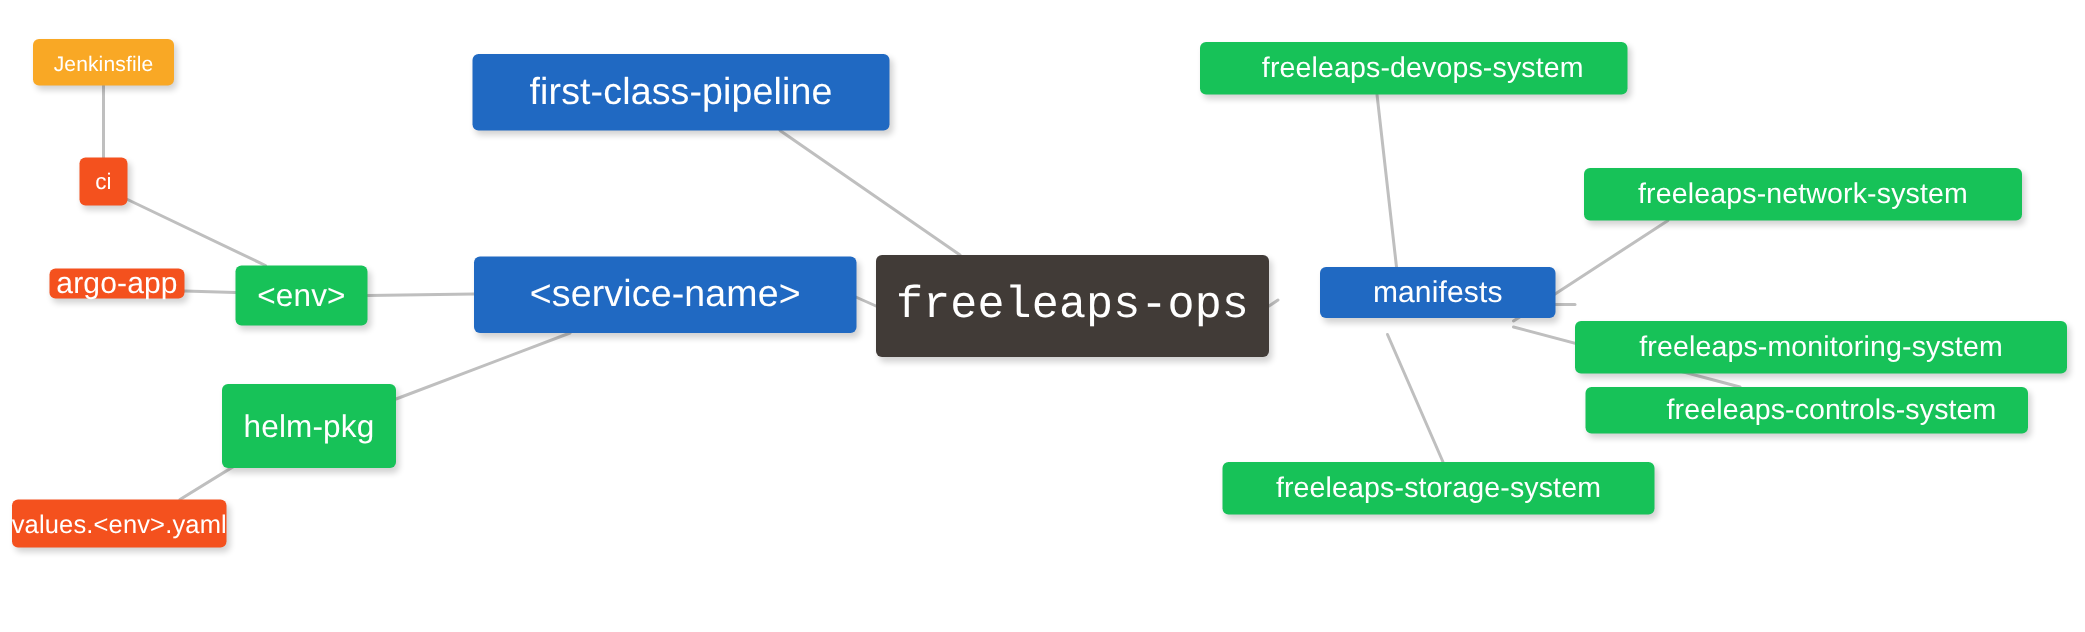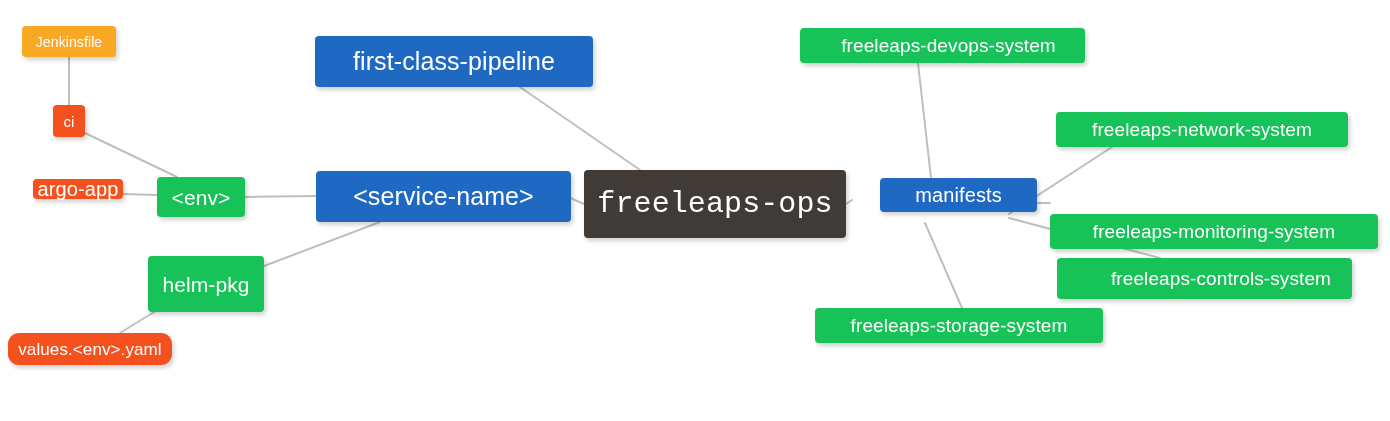--- a/index.html
+++ b/index.html
@@ -86,32 +86,32 @@
       </div>
       <div class="node node-orange" style="left: 22px; top: 26px; width: 94px; height: 31px; font-size: 14px;">
         <span>Jenkinsfile</span>
       </div>
       <div class="node node-red" style="left: 53px; top: 105px; width: 32px; height: 32px; font-size: 15px;">
         <span>ci</span>
       </div>
       <div class="node node-red" style="left: 33px; top: 179px; width: 90px; height: 20px; font-size: 20px;">
         <span>argo-app</span>
       </div>
-      <div class="node node-red" style="left: 8px; top: 333px; width: 164px; height: 32px; font-size: 17px; border-radius: 11px;">
+      <div class="node node-red" style="left: 8px; top: 333px; width: 143px; height: 32px; font-size: 17px;">
         <span>values.&lt;env&gt;.yaml</span>
       </div>
       <div class="node node-green" style="left: 800px; top: 28px; width: 285px; height: 35px; font-size: 19px; padding-left: 12px;">
         <span>freeleaps-devops-system</span>
       </div>
       <div class="node node-green" style="left: 1056px; top: 112px; width: 292px; height: 35px; font-size: 19px;">
         <span>freeleaps-network-system</span>
       </div>
       <div class="node node-green" style="left: 1050px; top: 187px; width: 328px; height: 35px; font-size: 19px; margin-top: 27px;">
         <span>freeleaps-monitoring-system</span>
       </div>
-      <div class="node node-green" style="left: 1057px; top: 258px; width: 295px; height: 41px; font-size: 19px; padding-left: 33px;">
+      <div class="node node-green" style="left: 1057px; top: 258px; width: 295px; height: 31px; font-size: 19px; padding-left: 33px;">
         <span>freeleaps-controls-system</span>
       </div>
       <div class="node node-green" style="left: 815px; top: 308px; width: 288px; height: 35px; font-size: 19px;">
         <span>freeleaps-storage-system</span>
       </div>
     </div>
 </div>
 
 </body></html>

